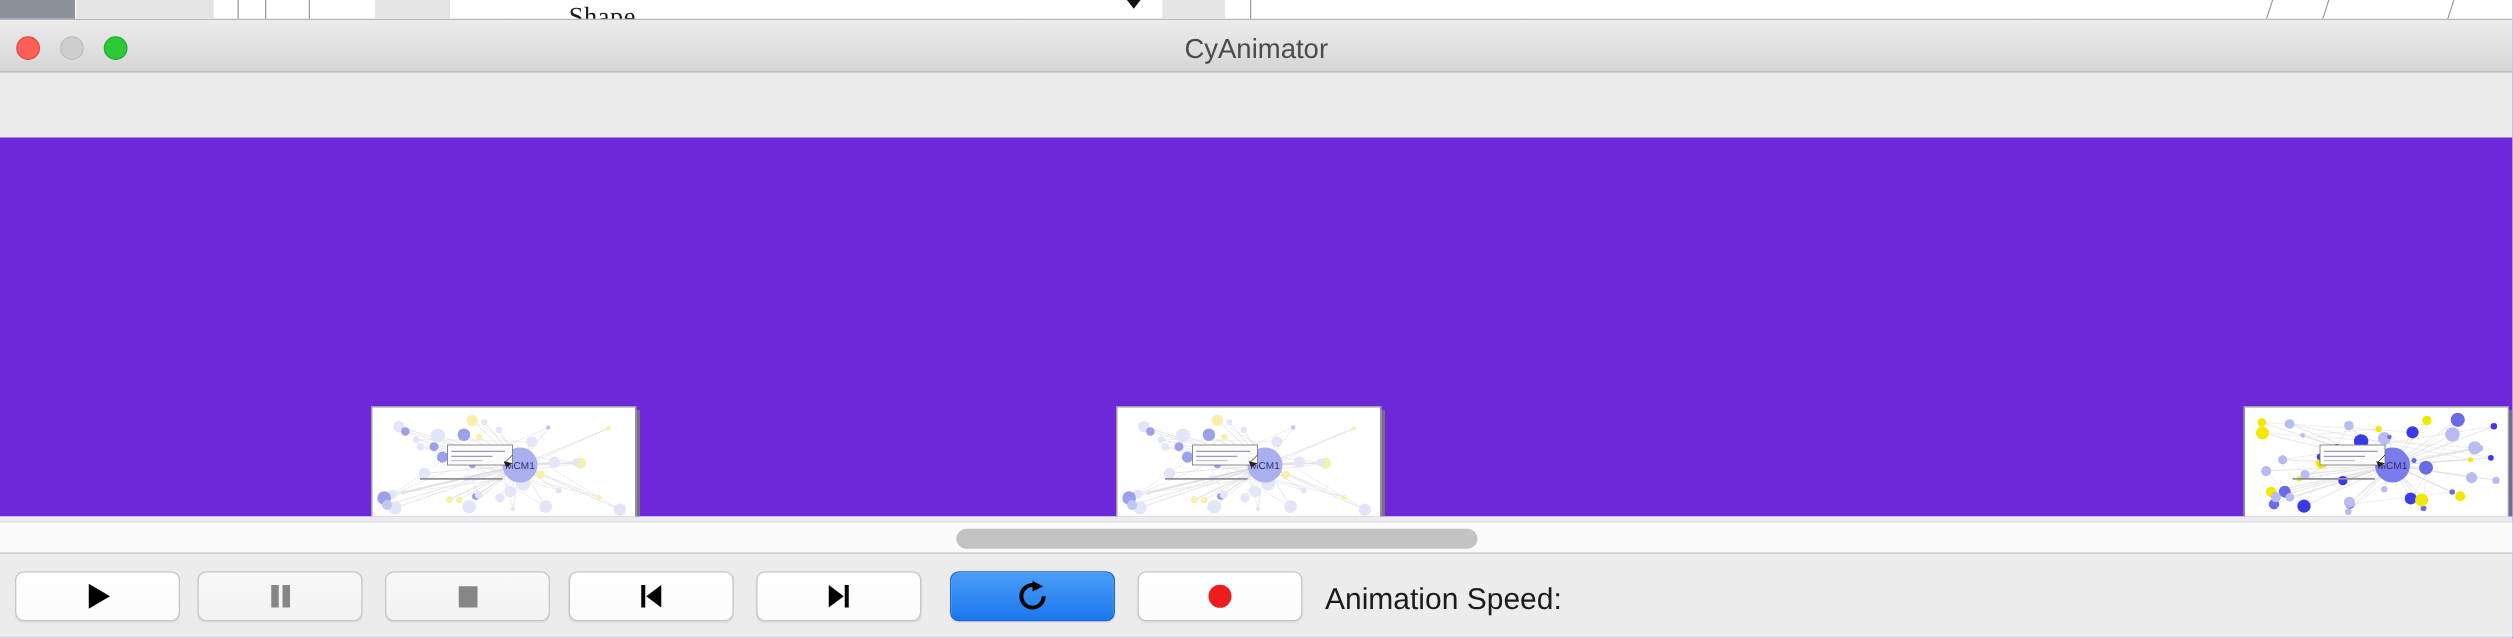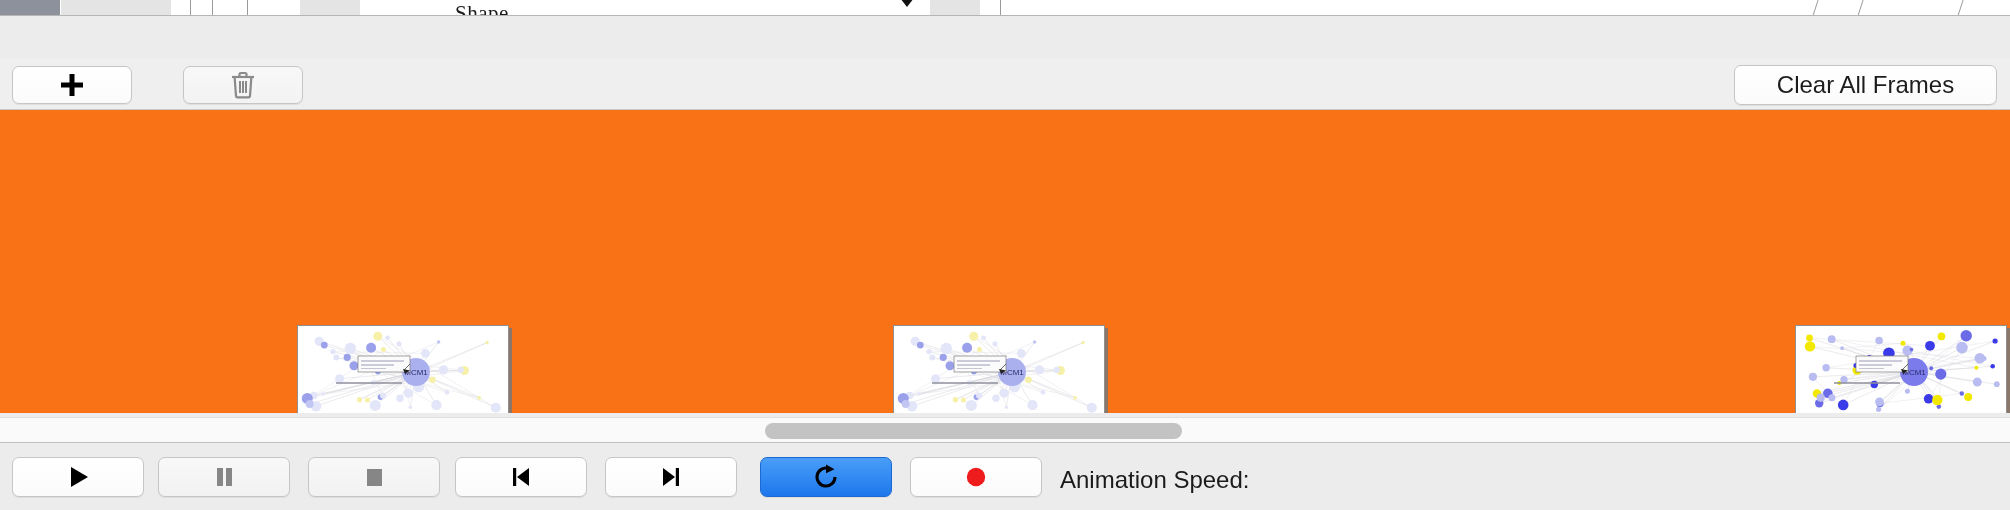--- a/index.html
+++ b/index.html
@@ -77,21 +77,21 @@
   .btn-trash { left: 183px; top: 8px; width: 120px; height: 38px; }
   .btn-clear {
     left: 1734px; top: 7px; width: 263px; height: 40px;
     font-size: 24px; color: #1c1c1c;
   }
   .plus-glyph { font-size: 34px; line-height: 1; font-weight: 700; color: #000; }
 
   
   .timeline {
     position: absolute; left: 0; top: 110px; width: 2010px; height: 303px;
-    background: #f97316; overflow: hidden;
+    background: #6d28d9; overflow: hidden;
   }
   .thumb {
     position: absolute; top: 215px; width: 212px; height: 92px;
     background: #fff; border: 1px solid #8f8f8f;
     box-shadow: 3px 3px 0 rgba(120,120,120,.85);
     overflow: hidden;
   }
   .thumb svg { display: block; width: 212px; height: 92px; }
 
   
@@ -143,42 +143,27 @@
     <div class="bg-block" style="left:300px;width:60px;"></div>
     <div class="bg-text" style="left:455px;">Shape</div>
     <div class="bg-caret" style="left:900px;top:-2px;"></div>
     <div class="bg-block" style="left:930px;width:50px;"></div>
     <div class="bg-vline" style="left:1000px;"></div>
     <div class="bg-slash" style="left:1815px;"></div>
     <div class="bg-slash" style="left:1860px;"></div>
     <div class="bg-slash" style="left:1960px;"></div>
   </div>
 
-
-  <div class="frame-toolbar">
-    <div class="btn btn-add">
-      <span class="plus-glyph">
-        <svg class="ico" width="28" height="28" viewBox="0 0 28 28" aria-hidden="true">
-          <rect x="11.5" y="3" width="5" height="22" fill="#000"></rect>
-          <rect x="3" y="11.5" width="22" height="5" fill="#000"></rect>
-        </svg>
-      </span>
-    </div>
-    <div class="btn btn-trash disabled">
-      <span>
-        <svg class="ico" width="26" height="28" viewBox="0 0 26 28" aria-hidden="true">
-          <path d="M2 6 H24" stroke="#8a8a8a" stroke-width="2.2" fill="none"></path>
-          <path d="M9.5 6 V3.4 A1.4 1.4 0 0 1 11 2 H15 A1.4 1.4 0 0 1 16.5 3.4 V6" stroke="#8a8a8a" stroke-width="2.2" fill="none"></path>
-          <path d="M4.6 6 L6 25 A1.6 1.6 0 0 0 7.6 26.4 H18.4 A1.6 1.6 0 0 0 20 25 L21.4 6" stroke="#8a8a8a" stroke-width="2.2" fill="none"></path>
-          <path d="M10 10 V22 M13 10 V22 M16 10 V22" stroke="#8a8a8a" stroke-width="2" fill="none"></path>
-        </svg>
-      </span>
-    </div>
-    <div class="btn btn-clear">Clear All Frames</div>
+  <div class="titlebar">
+    <div class="traffic close"></div>
+    <div class="traffic min"></div>
+    <div class="traffic zoom"></div>
+    <div class="window-title">CyAnimator</div>
   </div>
+
 
   <div class="timeline">
     <div id="ticks-host"></div>
     <div id="frames-host">
         <div class="thumb" style="left: 297px;">
           <svg viewBox="0 0 212 92" preserveAspectRatio="none" aria-hidden="true">
          <rect width="212" height="92" fill="#ffffff"></rect>
          <line x1="75.1" y1="56.5" x2="118" y2="46" stroke="#d3d3d8" stroke-width="0.45"></line>
             <line x1="166.4" y1="44.5" x2="118" y2="46" stroke="#d3d3d8" stroke-width="0.45"></line>
             <line x1="73.1" y1="21.8" x2="118" y2="46" stroke="#d3d3d8" stroke-width="0.45"></line>

